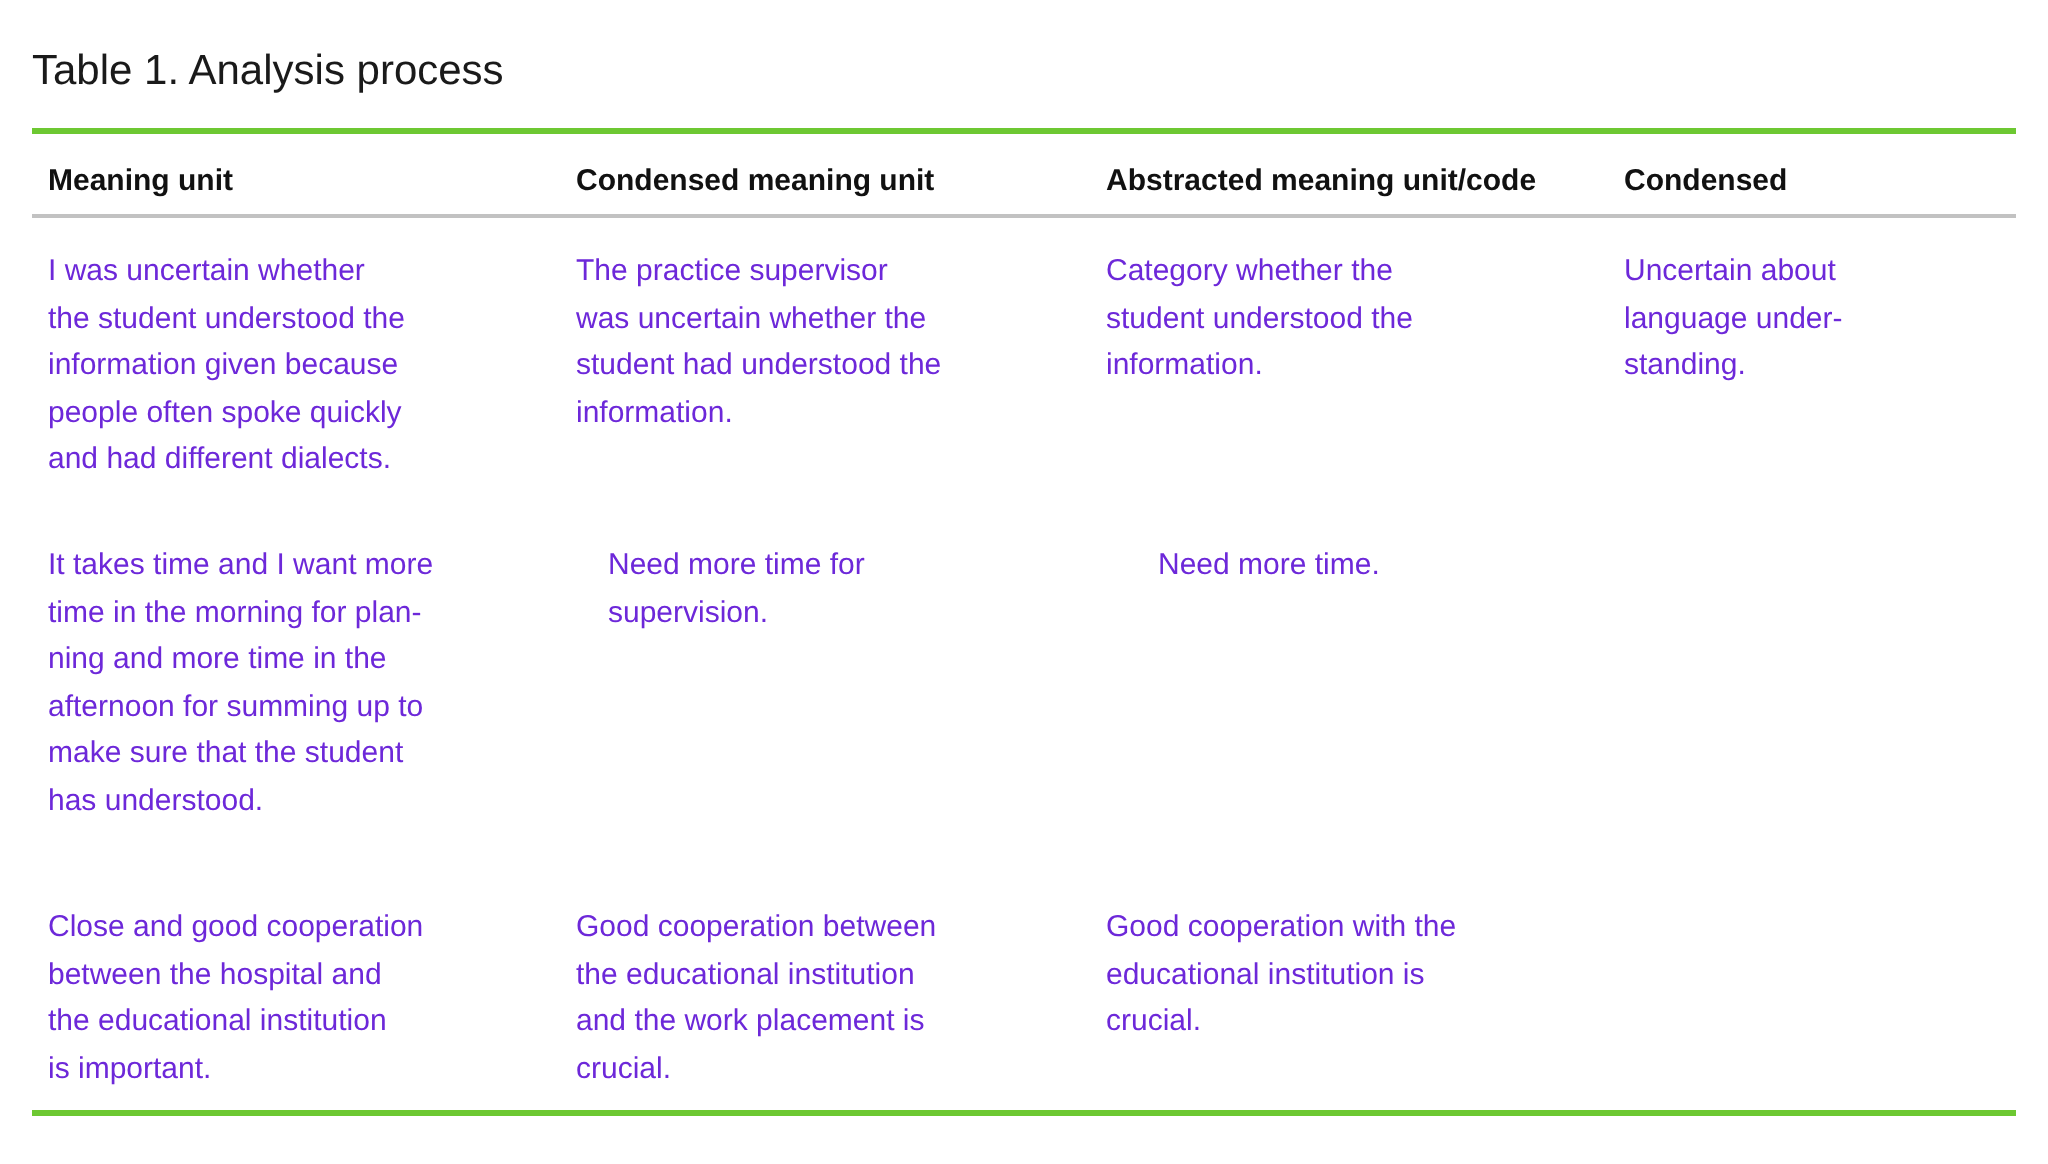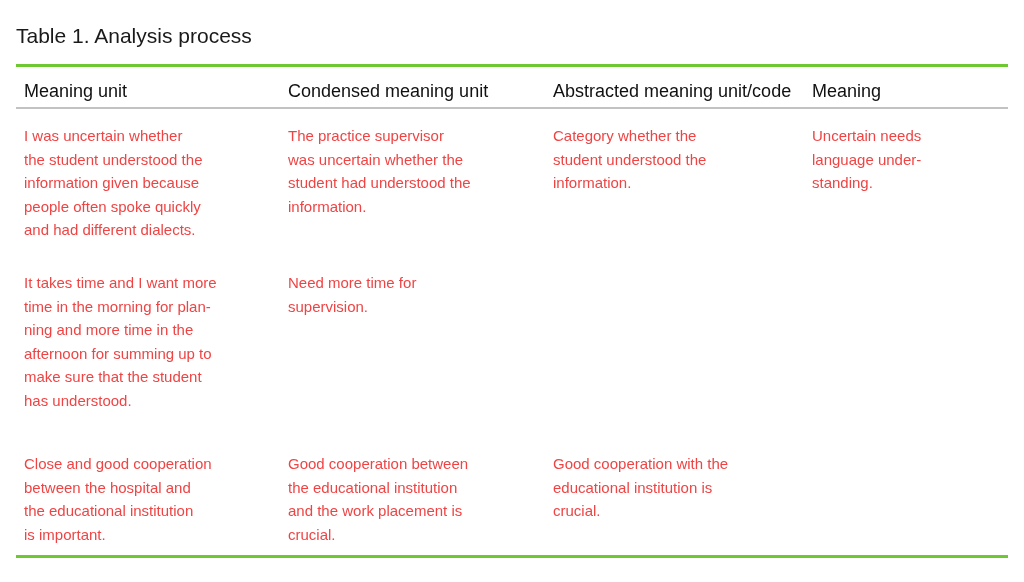--- a/index.html
+++ b/index.html
@@ -60,49 +60,49 @@
     background: #6dc832;
   }
   .head-row {
     position: absolute;
     left: 24px;
     top: 80px;
     width: 984px;
     display: flex;
   }
   .head-cell {
-    font-size: 18px;
-    font-weight: normal;
+    font-size: 15px;
+    font-weight: bold;
     line-height: 22px;
     color: #111111;
     white-space: nowrap;
   }
   .col0 { width: 264px; }
   .col1 { width: 265px; }
   .col2 { width: 259px; }
   .col3 { width: 196px; }
 
   .body-rows {
     position: absolute;
     left: 24px;
     top: 124px;
     width: 984px;
   }
   .data-row {
     display: flex;
     align-items: flex-start;
   }
   .row-gap-1 { height: 147px; }
-  .row-gap-2 { height: 170px; }
+  .row-gap-2 { height: 170px; gap: 16px; }
   .row-gap-3 { height: 120px; margin-top: 11px; }
 
   .cell {
     font-size: 15px;
     line-height: 23.6px;
-    color: #ef4444;
+    color: #6d28d9;
     padding-right: 14px;
     box-sizing: border-box;
     white-space: pre-line;
   }
 </style>
 </head>
 <body>
 
 <div class="page">
 
@@ -112,52 +112,53 @@
   </div>
 
   <div class="rule rule-green-top"></div>
   <div class="rule rule-grey-head"></div>
   <div class="rule rule-green-bottom"></div>
 
   <div class="head-row">
     <div class="head-cell col0">Meaning unit</div>
     <div class="head-cell col1">Condensed meaning unit</div>
     <div class="head-cell col2">Abstracted meaning unit/code</div>
-    <div class="head-cell col3">Meaning</div>
+    <div class="head-cell col3">Condensed</div>
   </div>
 
   <div class="body-rows">
 
     <div class="data-row row-gap-1">
       <div class="cell col0">I was uncertain whether
 the student understood the
 information given because
 people often spoke quickly
 and had different dialects.</div>
       <div class="cell col1">The practice supervisor
 was uncertain whether the
 student had understood the
 information.</div>
       <div class="cell col2">Category whether the
 student understood the
 information.</div>
-      <div class="cell col3">Uncertain needs
+      <div class="cell col3">Uncertain about
 language under-
 standing.</div>
     </div>
 
     <div class="data-row row-gap-2">
       <div class="cell col0">It takes time and I want more
 time in the morning for plan-
 ning and more time in the
 afternoon for summing up to
 make sure that the student
 has understood.</div>
       <div class="cell col2">Need more time for
 supervision.</div>
+      <div class="cell col3">Need more time.</div>
     </div>
 
     <div class="data-row row-gap-3">
       <div class="cell col0">Close and good cooperation
 between the hospital and
 the educational institution
 is important.</div>
       <div class="cell col1">Good cooperation between
 the educational institution
 and the work placement is

